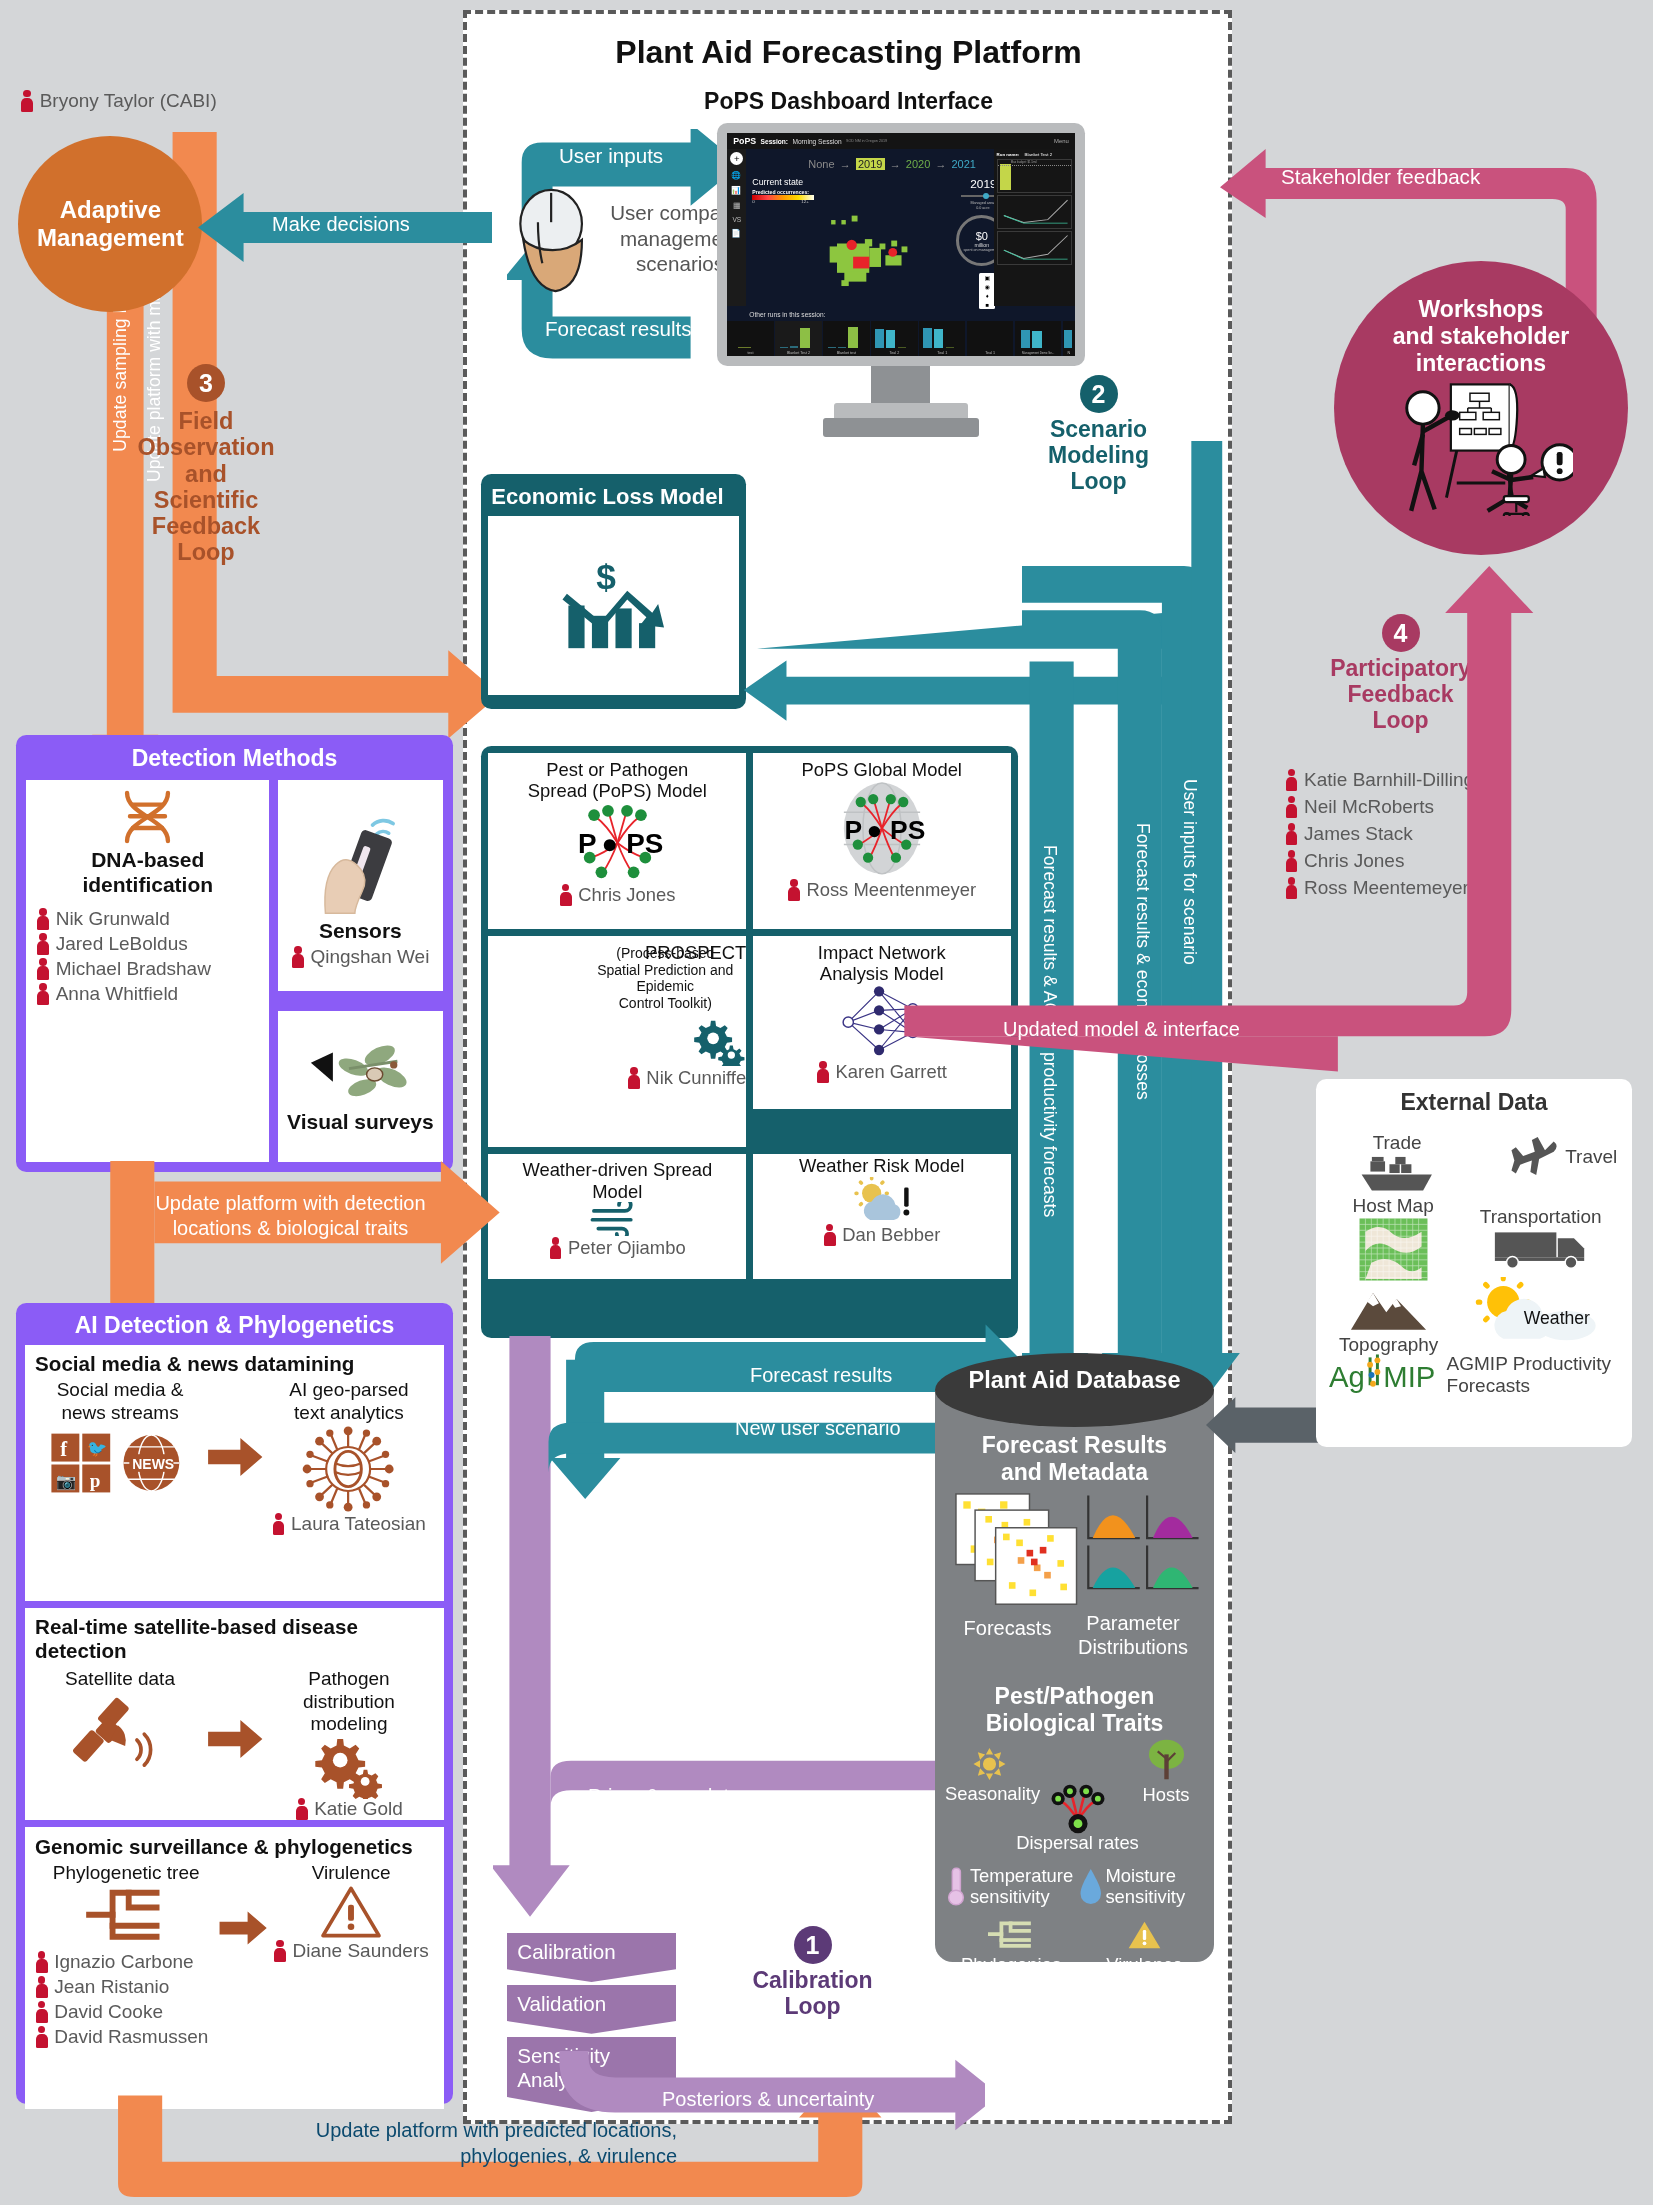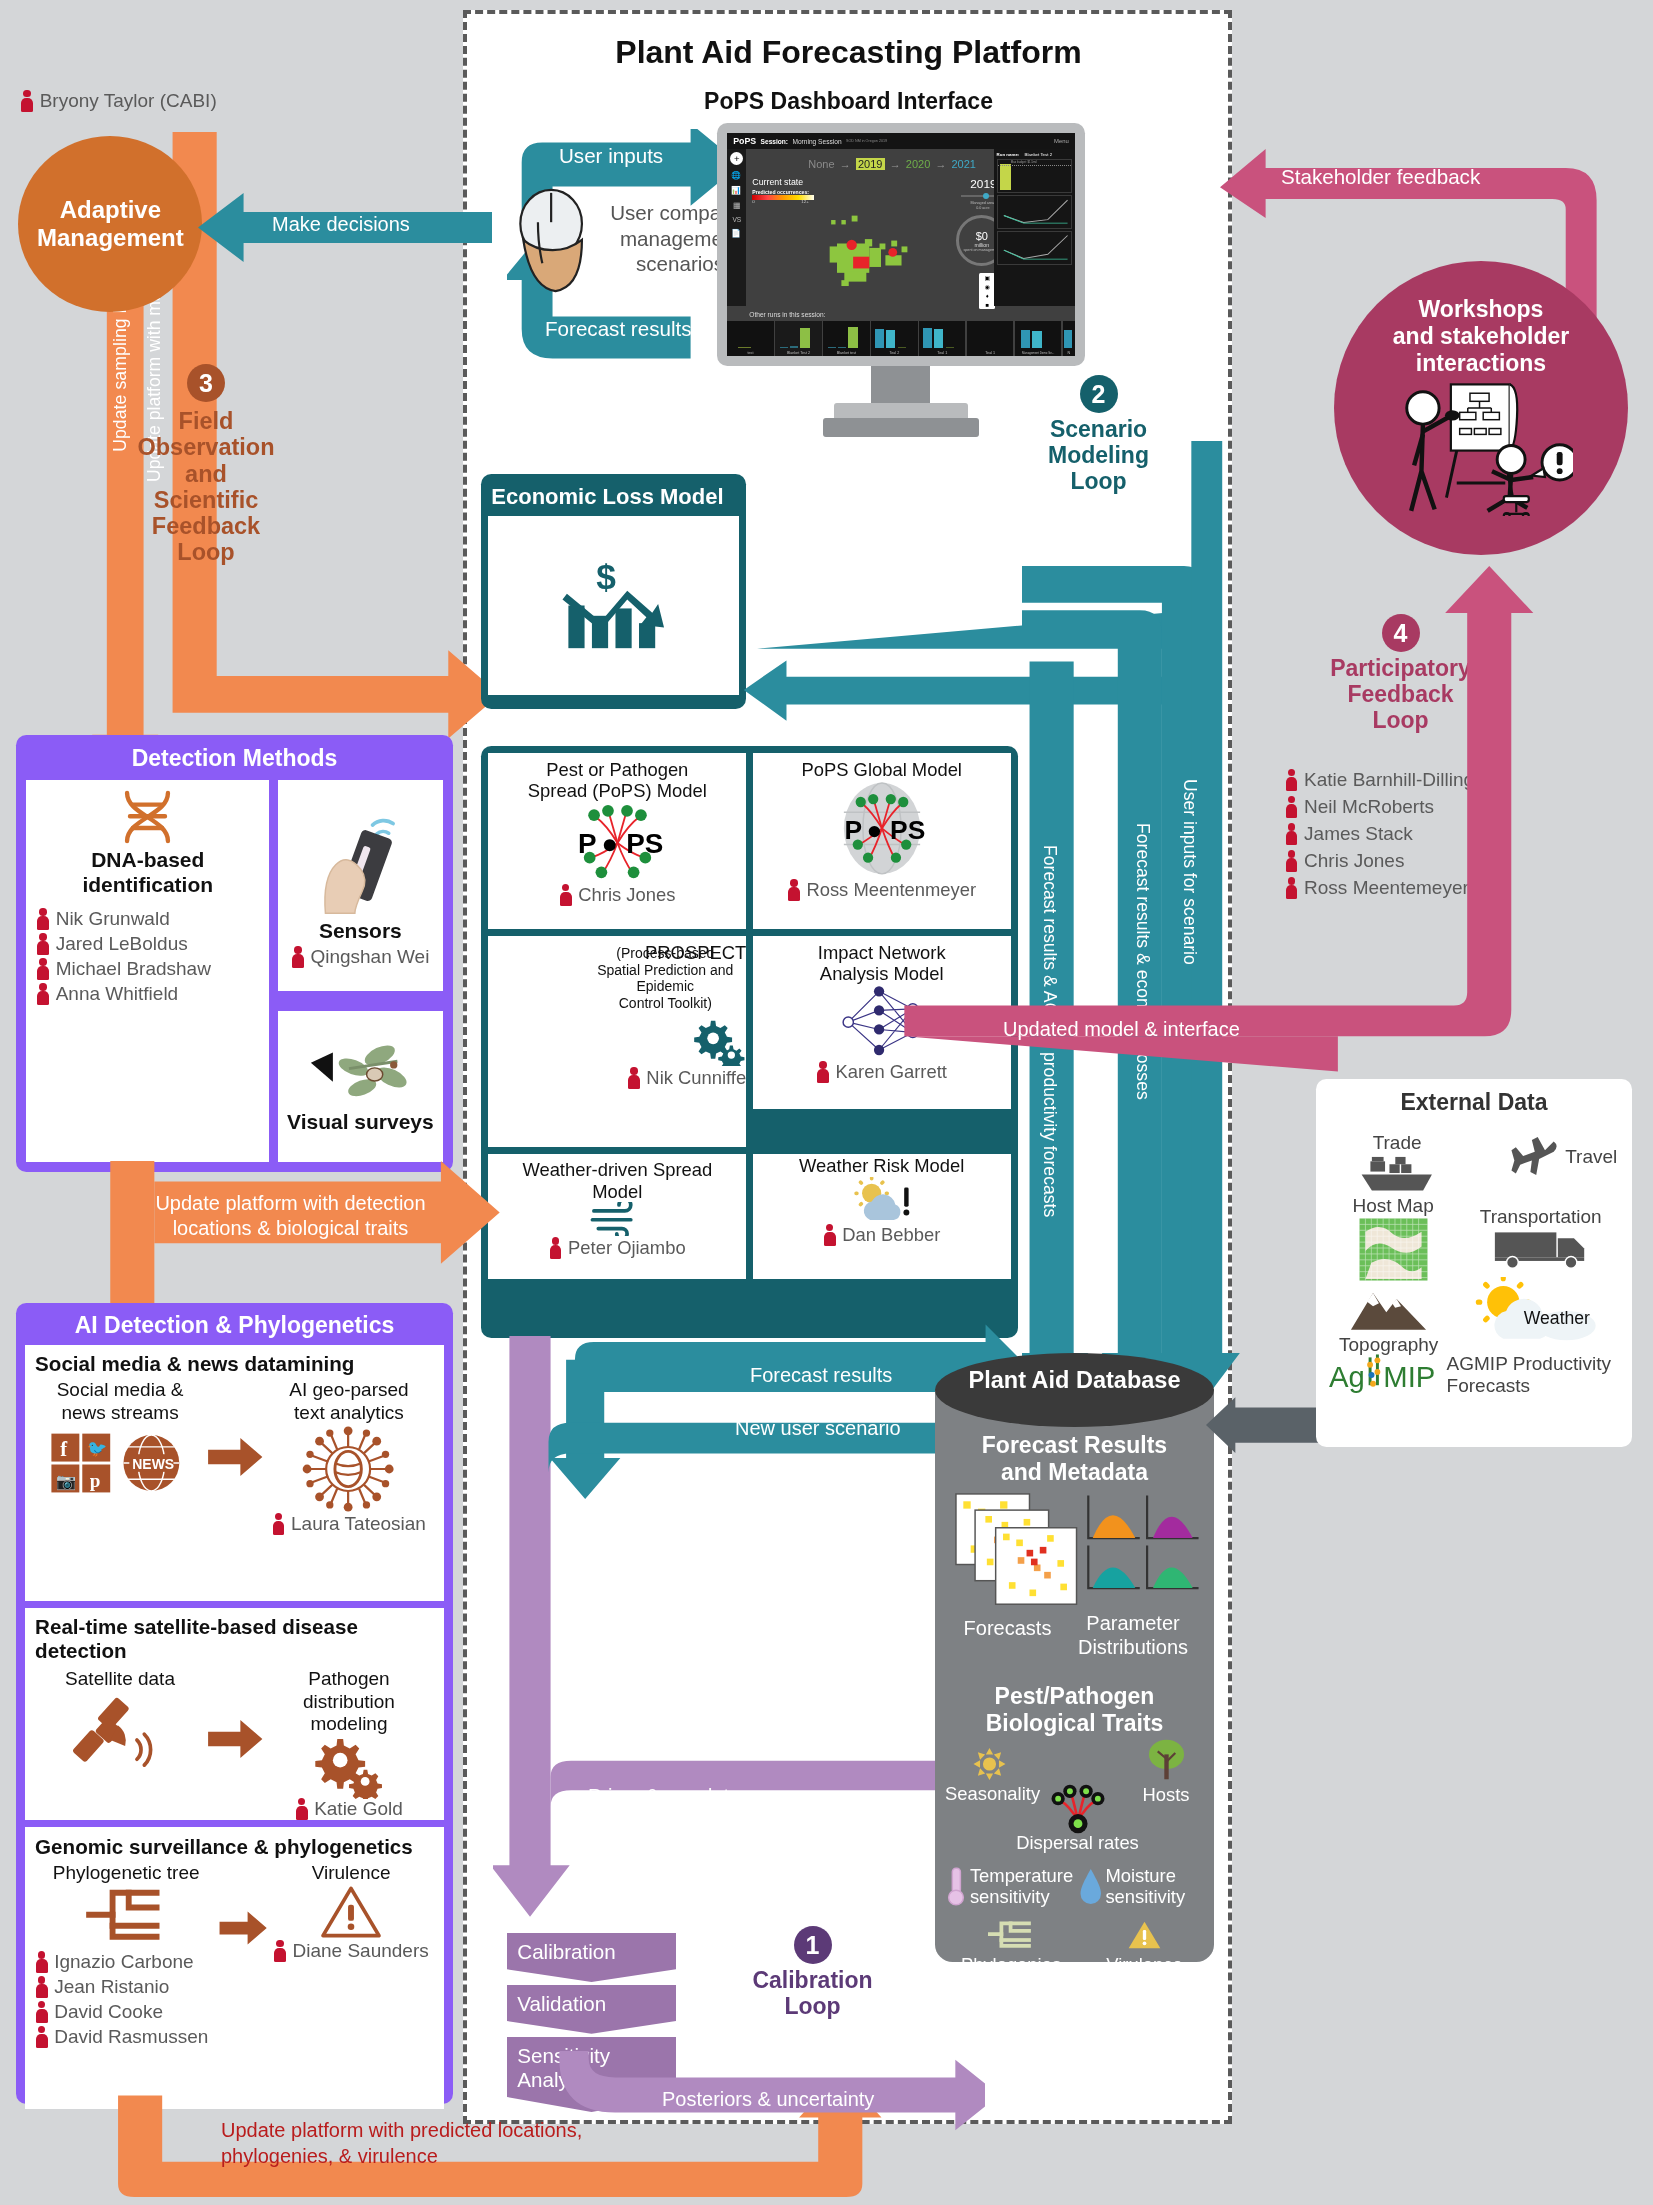--- a/index.html
+++ b/index.html
@@ -33,21 +33,21 @@
   .numbadge{ width:38px;height:38px;border-radius:50%;color:#fff;font-size:25px;font-weight:bold;
      display:flex;align-items:center;justify-content:center; }
 
   
   .brownpanel { background:#8b5cf6; border-radius:10.3px; }
   .tealpanel  { background:#15606b; border-radius:10.3px; }
   .wcard { background:#fff; }
 
   
   #monitor { left:717px; top:123px; width:368px; height:243px; background:#b9bbbd; border-radius:10.3px; padding:10.3px;}
-  #screen { width:100%; height:100%; background:#404040; border-radius:0; position:relative; overflow:hidden;text-decoration:underline;}
+  #screen { width:100%; height:100%; background:#0f172a; border-radius:0; position:relative; overflow:hidden;text-decoration:underline;}
   #stand-neck{ left:871px; top:366px; width:59px; height:38px; background:#8e9194;}
   #stand-base{ left:834px; top:403px; width:134px; height:25px; background:#b9bbbd; border-radius:2.9px;}
   #stand-base2{ left:823px; top:418px; width:156px; height:19px; background:#8e9194; border-radius:2.9px;}
 
   
   #db-body { left:935px; top:1389px; width:279px; height:573px; background:#7e8184; border-radius:0 0 17.6px 17.6px;}
   #db-top  { left:935px; top:1353px; width:279px; height:74px; background:#3a3a3a; border-radius:50%;}
 </style>
 </head>
 <body>
@@ -703,21 +703,21 @@
           <span>Diane Saunders</span>
         </div>
       </div>
     </div>
   </div>
 </div>
 
 <svg class="abs" style="left:96px;top:2088px;width:809px;height:118px" viewBox="0 0 1100 160" width="809" height="118">
   <path d="M30 10 L30 130 Q30 148 52 148 L1020 148 Q1042 148 1042 130 L1042 40 L1068 40 L1012 -22 L956 40 L982 40 L982 100 L90 100 L90 10 Z" fill="#f2894f"></path>
 </svg>
-<div class="abs" style="left:221px;top:2117px;width:456px;font-size:20px;color:#b91c1c;text-align:left;line-height:1.3;white-space:pre-line">Update platform with predicted locations,
+<div class="abs" style="left:221px;top:2117px;width:456px;font-size:20px;color:#0c4a6e;text-align:right;line-height:1.3;white-space:pre-line">Update platform with predicted locations,
 phylogenies, &amp; virulence</div>
 
 <svg class="abs" style="left:493px;top:1336px;width:515px;height:588px" viewBox="0 0 700 800" width="515" height="588">
 
   <path d="M22 0 L78 0 L78 720 L104 720 L50 790 L-4 720 L22 720 Z" fill="#b08ac0"></path>
 
   <path d="M78 600 Q78 578 106 578 L640 578 L640 618 L106 618 Q78 618 78 640 Z" fill="#b08ac0"></path>
 </svg>
 <div class="abs" style="left:588px;top:1785px;font-size:20px;color:#fff">Priors &amp;new data</div>
 

